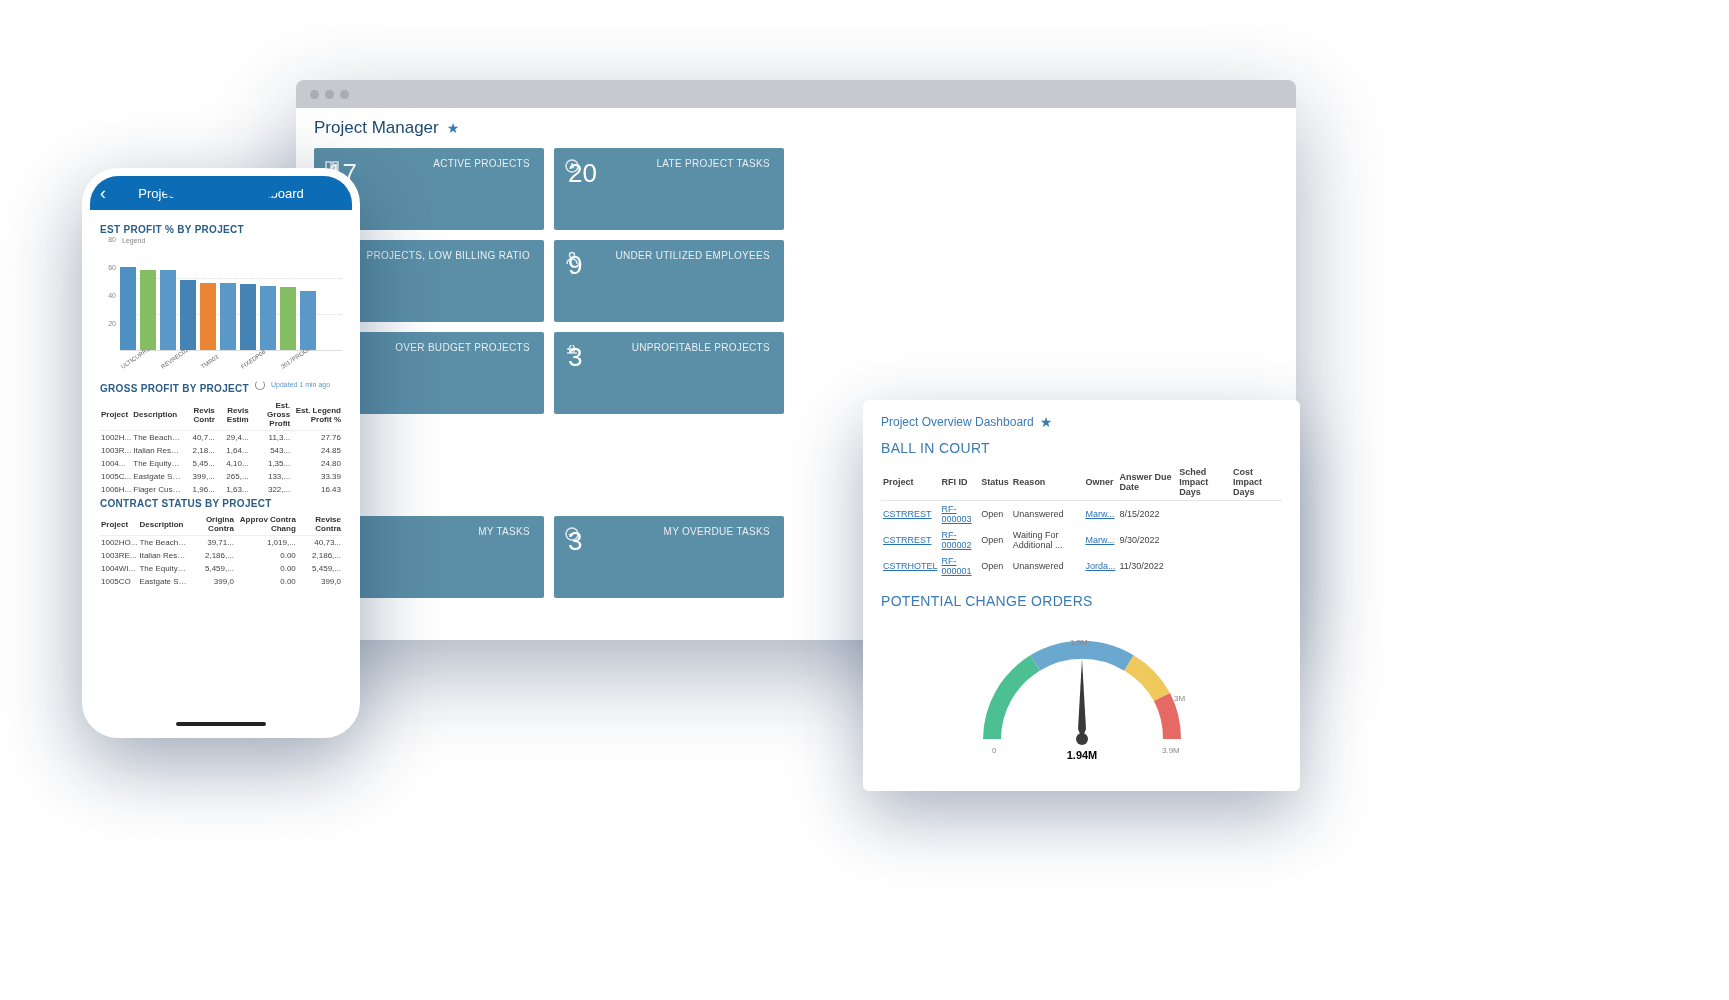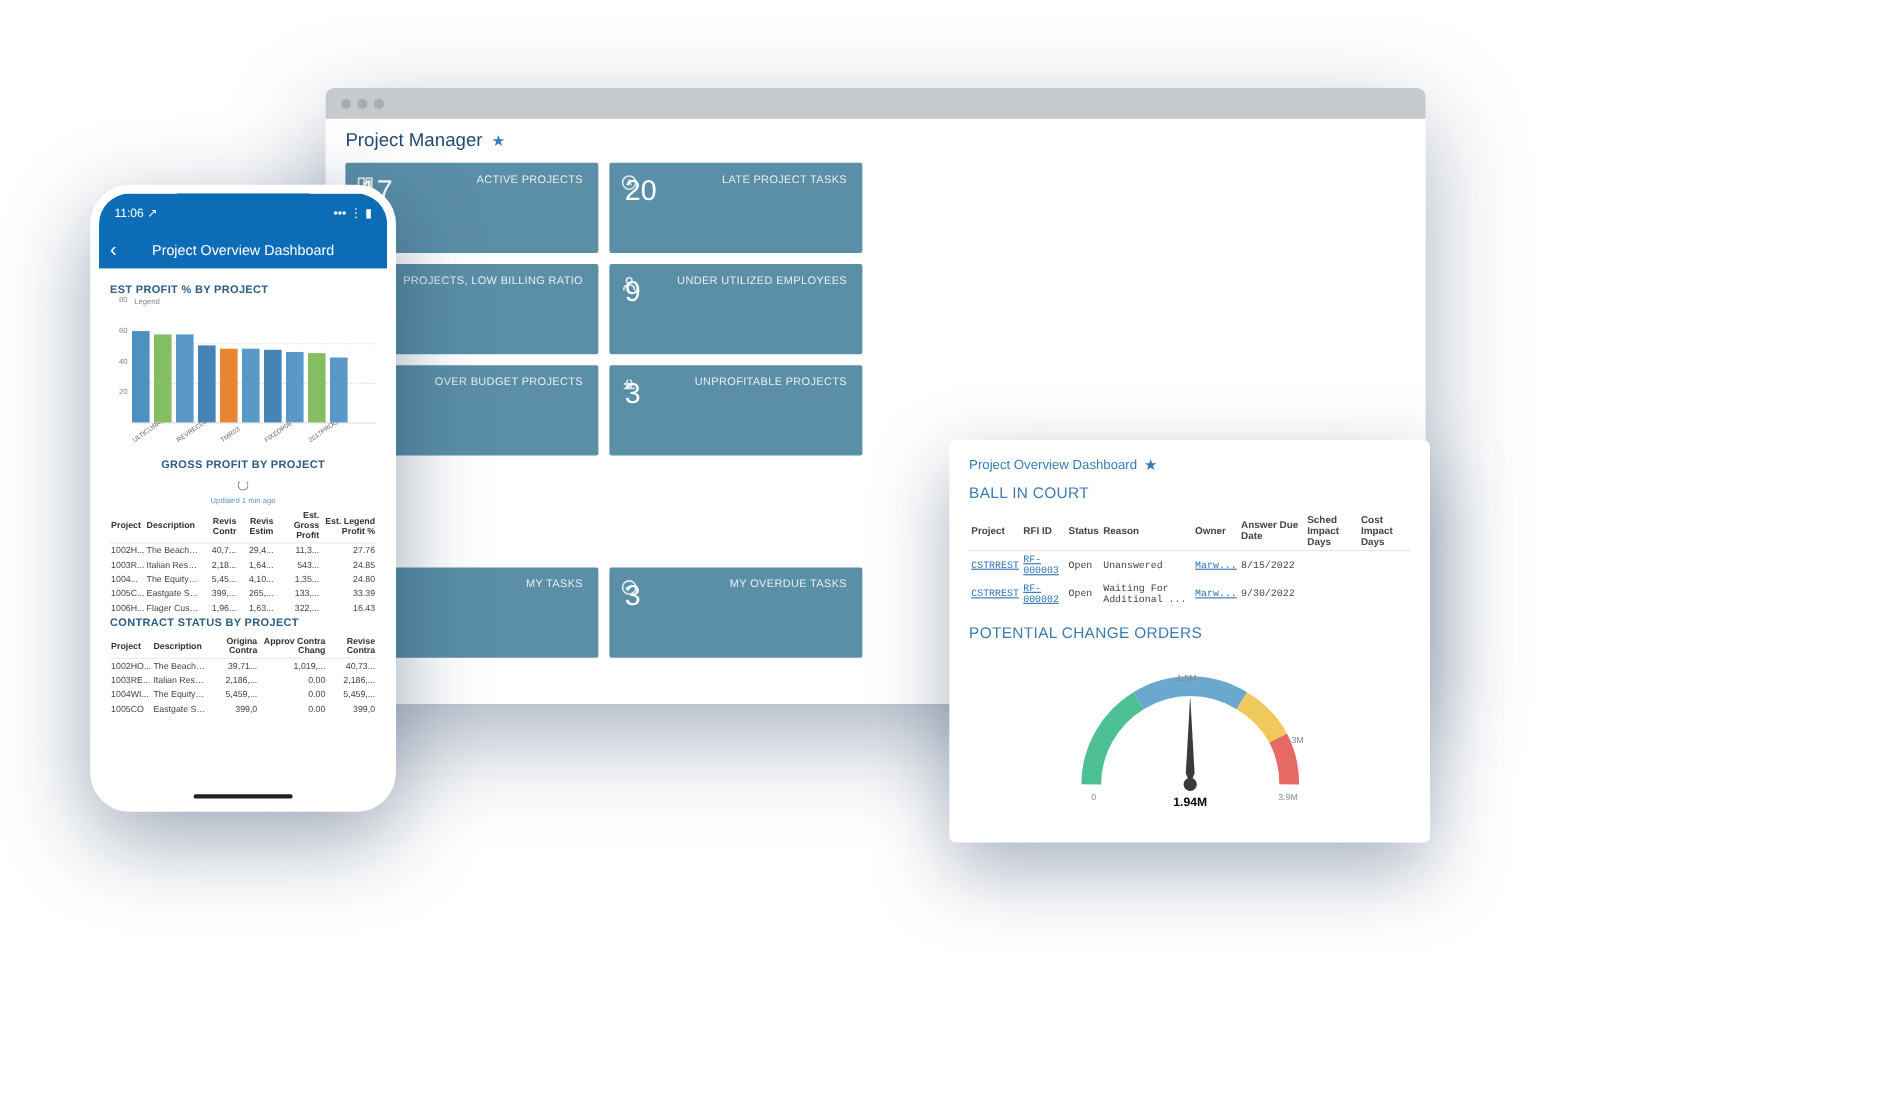--- a/index.html
+++ b/index.html
@@ -37,21 +37,21 @@
 .cam-temp { margin-left: auto; color: #fff; font-size: 9px; display: flex; align-items: center; gap: 4px; }
 .cloud-icon { width: 14px; height: 10px; background: #eee; border-radius: 5px; }
 
 
 .float-card { position: absolute; left: 863px; top: 400px; width: 437px; background: #fff; border-radius: 6px; box-shadow: 0 25px 70px rgba(11,37,76,0.35); padding: 14px 18px 18px 18px; }
 .fc-title { color: #3a7bb5; font-size: 12px; display: flex; align-items: center; gap: 6px; margin-bottom: 10px; }
 .fc-section { color: #3a7bb5; font-size: 14px; letter-spacing: 0.3px; margin: 8px 0; }
 .bic-table { width: 100%; font-size: 9px; border-collapse: collapse; }
 .bic-table th { color: #444; font-weight: 600; text-align: left; padding: 3px 2px; border-bottom: 1px solid #e5e8eb; }
 .bic-table th.r { text-align: left; }
-.bic-table td { padding: 3px 2px; color: #444; font-family: Liberation Mono, monospace; }
+.bic-table td { padding: 3px 2px; color: #444; }
 .bic-table td.link { color: #2b72b5; text-decoration: underline; }
 .gauge-wrap { text-align: center; margin-top: 10px; }
 .gauge-svg { width: 260px; height: 150px; }
 .gauge-val { font-size: 11px; font-weight: 700; color: #333; }
 .gauge-tick { font-size: 8px; fill: #888; }
 
 
 .phone { position: absolute; left: 82px; top: 168px; width: 278px; height: 570px; background: #fff; border-radius: 36px; box-shadow: 0 25px 80px rgba(11,37,76,0.4); border: 8px solid #fff; overflow: hidden; }
 .phone-notch { position: absolute; left: 50%; transform: translateX(-50%); top: -2px; width: 120px; height: 24px; background: #0d6cb6; border-radius: 0 0 16px 16px; z-index: 3; }
 .phone-status { background: #0d6cb6; color: #fff; height: 34px; display: flex; align-items: center; justify-content: space-between; padding: 0 14px; font-size: 11px; position: relative; }
@@ -68,21 +68,21 @@
 .chart-area::after { top: 66%; }
 .bar { width: 16px; background: #5a99c7; position: relative; z-index: 1; }
 .chart-x { position: absolute; left: 20px; right: 0; bottom: -2px; display: flex; gap: 4px; }
 .chart-x span { width: 16px; font-size: 6px; color: #666; transform: rotate(-35deg); transform-origin: left top; white-space: nowrap; display: inline-block; margin-top: 6px; }
 .legend-label { position: absolute; left: 22px; top: -2px; font-size: 7px; color: #888; }
 
 .ph-table { width: 100%; font-size: 8px; border-collapse: collapse; margin-top: 3px; }
 .ph-table th { text-align: left; color: #333; font-weight: 700; padding: 2px 1px; border-bottom: 1px solid #eee; }
 .ph-table th.r, .ph-table td.r { text-align: right; }
 .ph-table td { padding: 2px 1px; color: #444; white-space: nowrap; overflow: hidden; text-overflow: ellipsis; max-width: 50px; }
-.ph-row2 { display: flex; align-items: center; gap: 6px; flex-direction: column; }
+.ph-row2 { display: flex; align-items: center; gap: 6px; }
 .refresh-icon { width: 10px; height: 10px; border: 1.2px solid #888; border-radius: 50%; border-top-color: transparent; }
 .updated { font-size: 7px; color: #5a99c7; }
 .phone-homebar { position: absolute; bottom: 4px; left: 50%; transform: translateX(-50%); width: 90px; height: 4px; background: #222; border-radius: 2px; }
 
 svg.ico { width: 16px; height: 16px; stroke: #fff; fill: none; stroke-width: 1.5; }
 </style>
 </head>
 <body>
 
 <div class="browser-window">
@@ -201,20 +201,30 @@
         <tr>
           <td class="link">CSTRREST</td>
           <td class="link">RF-000002</td>
           <td>Open</td>
           <td>Waiting For Additional ...</td>
           <td class="link">Marw...</td>
           <td>9/30/2022</td>
           <td></td>
           <td></td>
         </tr>
+        <tr>
+          <td class="link">CSTRHOTEL</td>
+          <td class="link">RF-000001</td>
+          <td>Open</td>
+          <td>Unanswered</td>
+          <td class="link">Jorda...</td>
+          <td>11/30/2022</td>
+          <td></td>
+          <td></td>
+        </tr>
       </tbody>
   </table>
   <div class="fc-section" style="margin-top:14px">POTENTIAL CHANGE ORDERS</div>
   <div class="gauge-wrap">
     <svg class="gauge-svg" viewBox="0 0 260 150">
       <path d="M 40 120 A 90 90 0 0 1 83 44" stroke="#4cc093" stroke-width="18" fill="none" stroke-linecap="butt"></path>
       <path d="M 83 44 A 90 90 0 0 1 177 44" stroke="#6aa8cf" stroke-width="18" fill="none"></path>
       <path d="M 177 44 A 90 90 0 0 1 210 78" stroke="#f0c95c" stroke-width="18" fill="none"></path>
       <path d="M 210 78 A 90 90 0 0 1 220 120" stroke="#e46a63" stroke-width="18" fill="none"></path>
       <polygon points="130,120 126,110 130,40 134,110" fill="#3a3a3a"></polygon>
@@ -223,24 +233,20 @@
       <text x="118" y="26" class="gauge-tick">1.5M</text>
       <text x="222" y="82" class="gauge-tick">3M</text>
       <text x="210" y="134" class="gauge-tick">3.9M</text>
       <text x="130" y="140" text-anchor="middle" class="gauge-val">1.94M</text>
     </svg>
   </div>
 </div>
 
 <div class="phone">
   <div class="phone-notch"></div>
-  <div class="phone-status">
-    <span>11:06 ↗</span>
-    <span>••• ⋮ ▮</span>
-  </div>
   <div class="phone-header">
     <span class="phone-back">‹</span>
     <span>Project Overview Dashboard</span>
   </div>
   <div class="phone-body">
     <div class="ph-section">EST PROFIT % BY PROJECT</div>
     <div class="chart-box">
       <span class="legend-label">Legend</span>
       <div class="chart-y" id="chart-y">
           <span style="top: 75%;">20</span>

